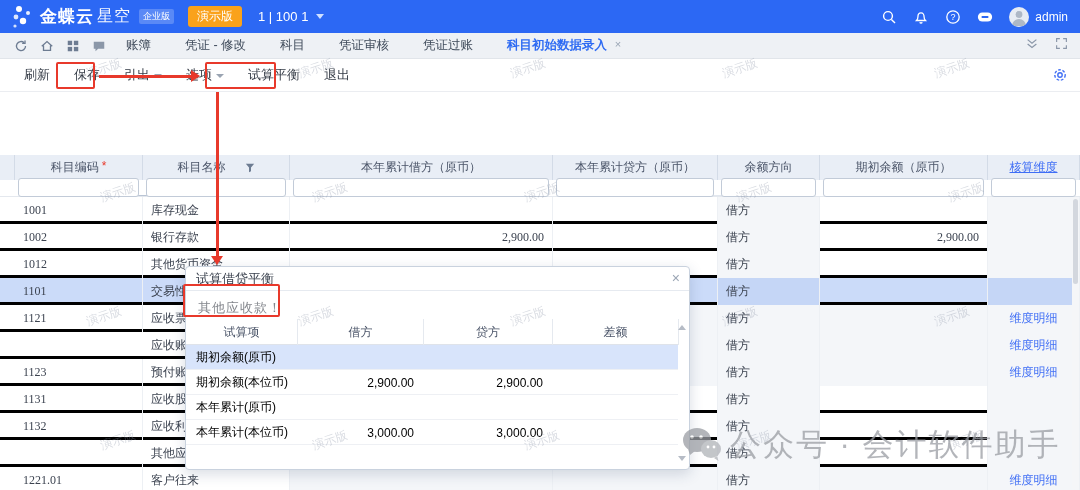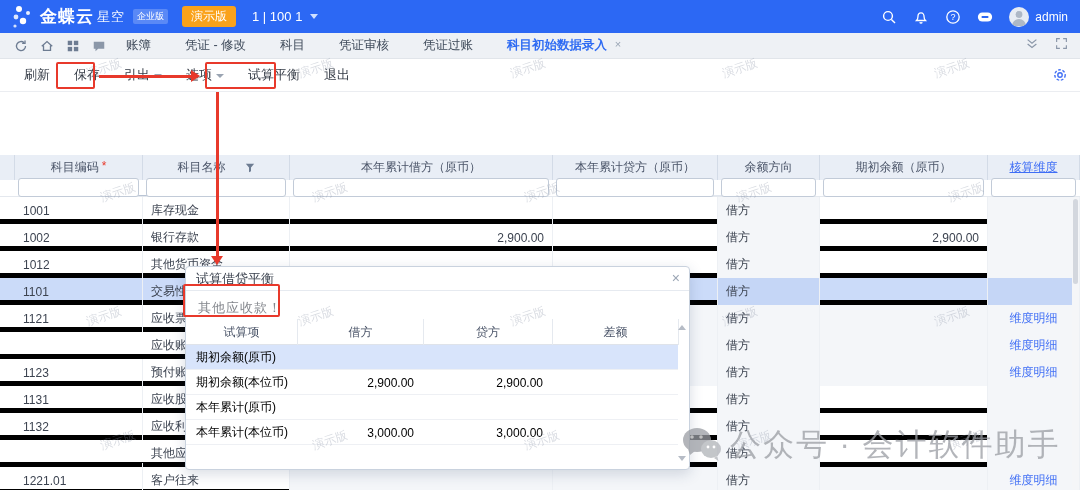--- a/index.html
+++ b/index.html
@@ -4,21 +4,21 @@
 <style>
   * { margin:0; padding:0; box-sizing:border-box; }
   html,body { background:#fff; }
   body { font-family:"Liberation Sans","DejaVu Sans",sans-serif; }
   #app { position:relative; width:1080px; height:490px; overflow:hidden; background:#fff; }
 
   
   .topbar { position:absolute; left:0; top:0; width:1080px; height:33px; background:#2c68f4; display:flex; align-items:center; color:#fff; }
   .logo-dots { margin-left:10px; width:26px; height:26px; }
   .brand-bold { font-size:17px; font-weight:bold; letter-spacing:1px; margin-left:4px; }
-  .brand-light { font-size:13px; font-weight:300; letter-spacing:1px; margin-left:3px; opacity:.95; }
+  .brand-light { font-size:16px; font-weight:300; letter-spacing:1px; margin-left:3px; opacity:.95; }
   .edition-badge { margin-left:8px; font-size:9px; background:rgba(255,255,255,.22); border-radius:2px; padding:1px 4px; }
   .demo-badge { margin-left:14px; font-size:12px; background:#faa21b; color:#fff; border-radius:3px; padding:2px 9px; }
   .org-info { margin-left:16px; font-size:13px; }
   .caret-down-w { width:0; height:0; border-left:4px solid transparent; border-right:4px solid transparent; border-top:5px solid #cfe0ff; margin-left:8px; }
   .topbar-right { position:absolute; right:12px; top:0; height:33px; display:flex; align-items:center; gap:16px; }
   .tb-icon { width:16px; height:16px; display:inline-block; }
   .avatar-wrap { display:flex; align-items:center; gap:6px; }
   .avatar { width:20px; height:20px; border-radius:50%; background:#e8ecf3; overflow:hidden; }
   .username { font-size:12px; color:#fff; }
 
@@ -57,21 +57,21 @@
   .pill-up span { border-bottom:4px solid #98a3b2; }
   .pill-down span { border-top:4px solid #98a3b2; }
 
   
   .grid { position:absolute; left:0; top:155px; width:1080px; height:335px; font-size:12px; color:#3c4350; }
   .g-headcell { position:absolute; top:0; height:25px; background:#e9eef6; border-right:1px solid #d3dbe7; display:flex; align-items:center; justify-content:center; color:#4a5468; gap:3px; }
   .g-headcell .req-inline { color:#e8392b; font-size:12px; margin-top:-4px; }
   .g-headcell.link { color:#3f6ef5; text-decoration:underline; }
   .g-filter { position:absolute; top:25px; height:17px; left:0; width:1080px; border-bottom:1px solid #e4e8ee; }
   .g-filterbox { position:absolute; top:-2px; height:19px; background:#fff; border:1px solid #c2cbd8; border-radius:3px; }
-  .g-row { position:absolute; height:27px; left:0; width:1072px; border-bottom:5px solid #000000; background:#fff; }
+  .g-row { position:absolute; height:27px; left:0; width:1072px; border-bottom:3px solid #000000; background:#fff;font-family:Liberation Serif, serif; }
   .g-row.selected { background:#cbdbf9; }
   .g-cell { position:absolute; top:0; height:27px; display:flex; align-items:center; padding:0 8px; border-right:1px solid #edf0f4; overflow:hidden; white-space:nowrap; }
   .g-cell.num { justify-content:flex-end; }
   .g-cell.grayed { background:#f4f6f9; }
   .g-row.selected .g-cell.grayed { background:#c5d6f6; }
   .g-cell.dimlink { justify-content:center; color:#3f6ef5; }
   .vscroll { position:absolute; right:1px; top:197px; width:7px; height:293px; background:#f5f6f8; border-radius:4px; }
   .vscroll .thumb { position:absolute; left:1px; top:2px; width:5px; height:85px; background:#d3d7de; border-radius:3px; }
 
   

